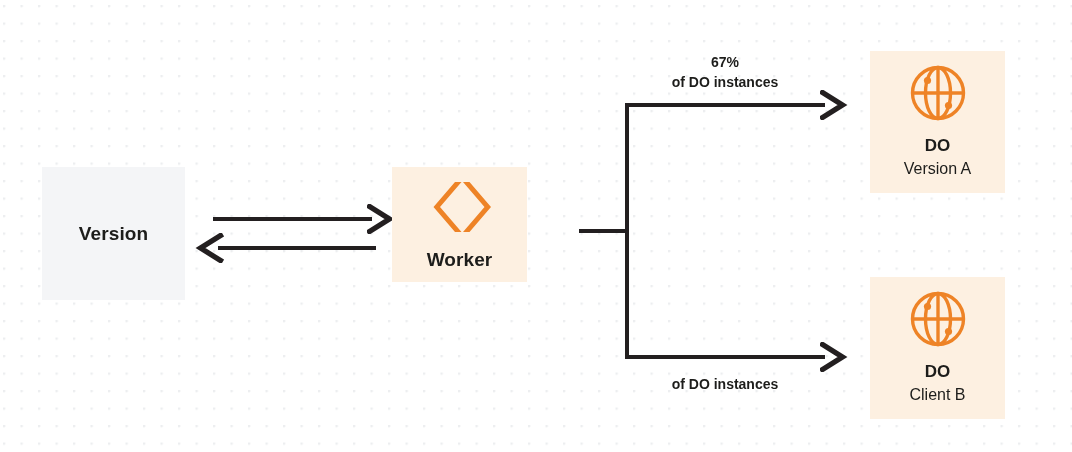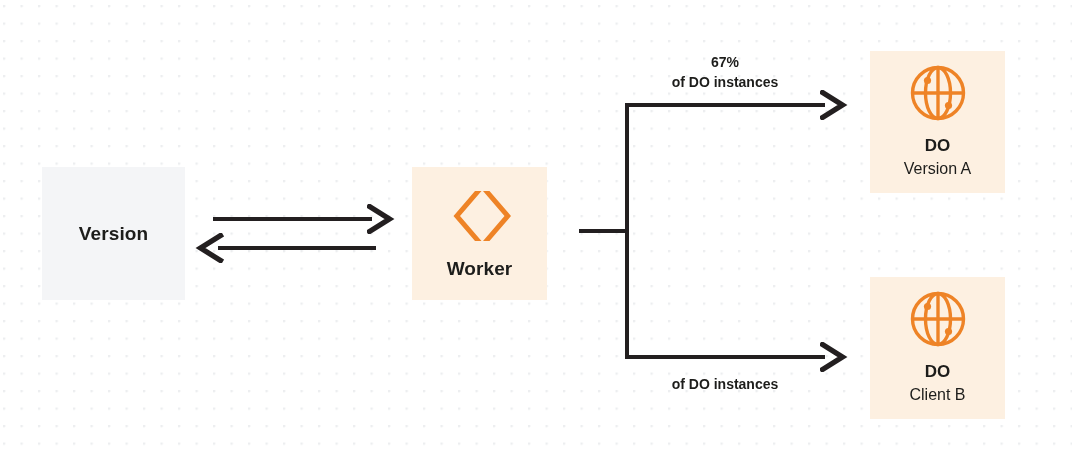--- a/index.html
+++ b/index.html
@@ -34,24 +34,24 @@
   }
 
   .node-client {
     left: 42px;
     top: 167px;
     width: 143px;
     height: 133px;
     background-color: #f4f5f7;
   }
   .node-worker {
-    left: 412px;
+    left: 392px;
     top: 167px;
     width: 135px;
-    height: 133px;
+    height: 115px;
     background-color: #fdf0e1;
   }
   .node-do-a {
     left: 870px;
     top: 51px;
     width: 135px;
     height: 142px;
     background-color: #fdf0e1;
   }
   .node-do-b {

